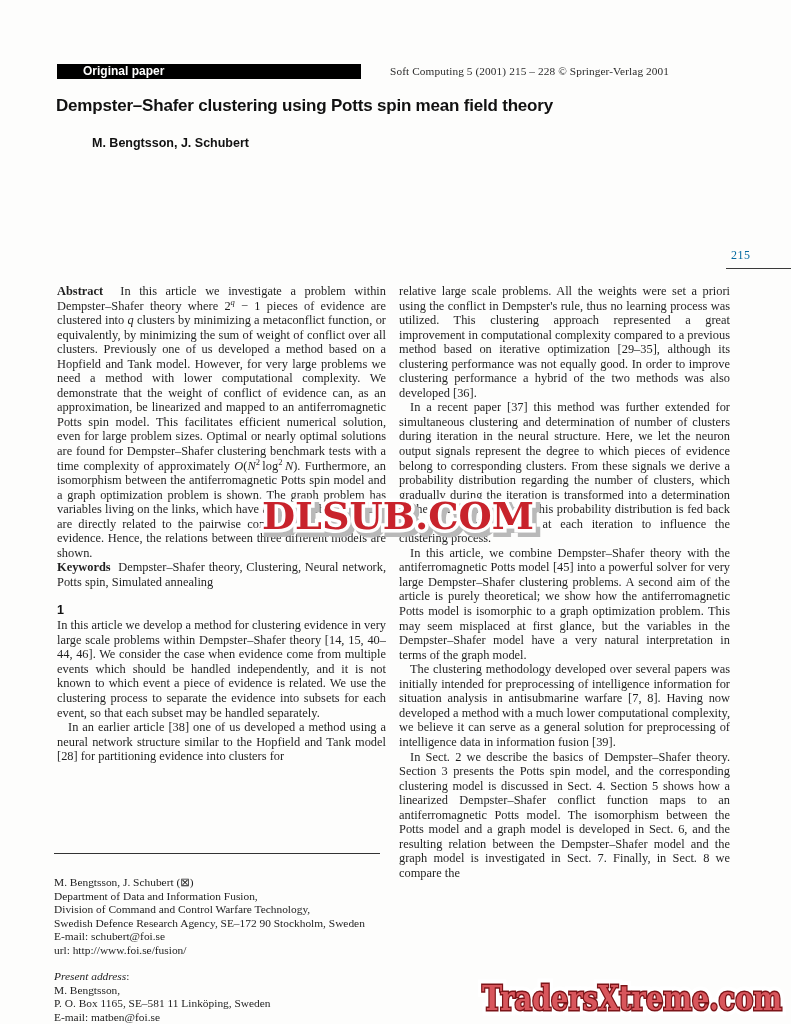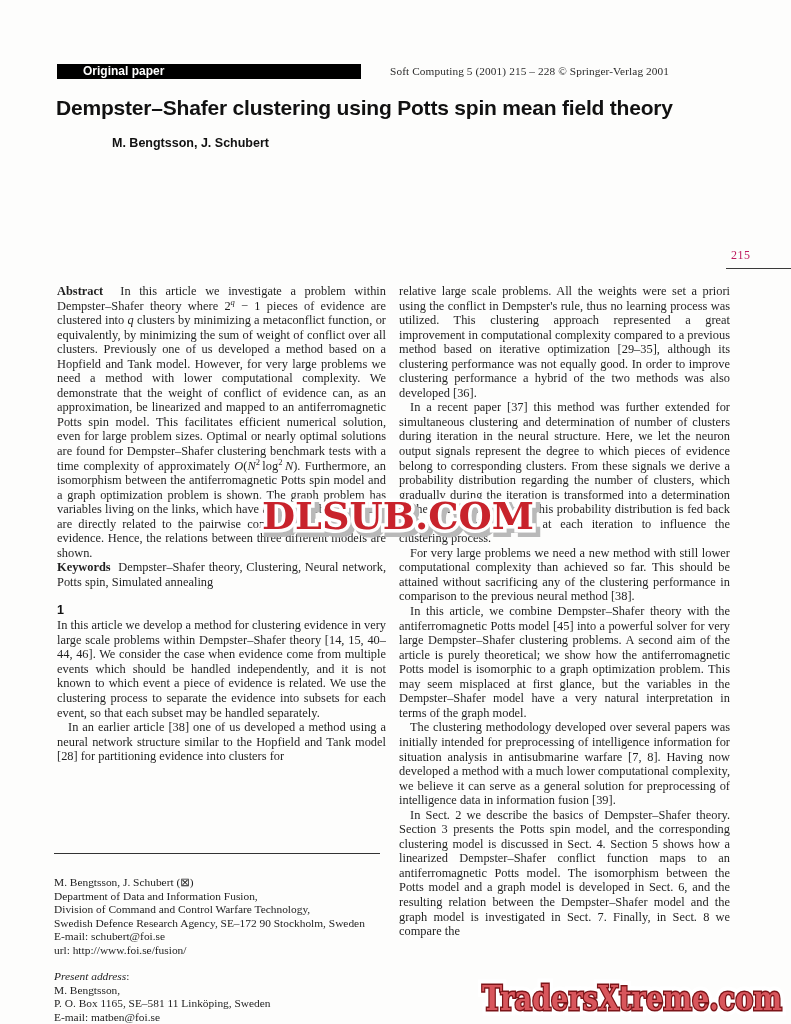--- a/index.html
+++ b/index.html
@@ -20,30 +20,30 @@
     font-weight:bold;font-size:12px;line-height:15px;
     padding-left:26px;
   }
   .journal-line{
     position:absolute;left:390px;top:65px;
     font-size:11.3px;color:#2b2b2b;letter-spacing:.1px;
   }
   .title{
     position:absolute;left:56px;top:96px;width:640px;
     font-family:"Liberation Sans", sans-serif;
-    font-weight:bold;font-size:21px;letter-spacing:-.2px;color:#111;
+    font-weight:bold;font-size:17px;letter-spacing:-.2px;color:#111;
   }
   .authors{
-    position:absolute;left:112px;top:136px;
+    position:absolute;left:92px;top:136px;
     font-family:"Liberation Sans", sans-serif;
     font-weight:bold;font-size:12.5px;color:#111;
   }
   .pageno{
     position:absolute;left:731px;top:248px;
-    font-size:12px;color:#be185d;letter-spacing:.5px;
+    font-size:12px;color:#0369a1;letter-spacing:.5px;
   }
   .pageno-rule{
     position:absolute;left:726px;top:268px;width:65px;height:1px;background:#3a3a3a;
   }
   
   .col{position:absolute;top:272px;font-size:12.4px;line-height:14.55px;margin-top:12px;}
   .col-left{left:57px;width:329px;}
   .col-right{left:399px;width:331px;}
   p.body{margin:0;text-align:justify;}
   p.indent{text-indent:11px;}
@@ -91,21 +91,20 @@
     <div class="sec-head">
       <div>1</div>
     </div>
     <p class="body">In this article we develop a method for clustering evidence in very large scale problems within Dempster–Shafer theory [14, 15, 40–44, 46]. We consider the case when evidence come from multiple events which should be handled independently, and it is not known to which event a piece of evidence is related. We use the clustering process to separate the evidence into subsets for each event, so that each subset may be handled separately.</p>
     <p class="body indent">In an earlier article [38] one of us developed a method using a neural network structure similar to the Hopfield and Tank model [28] for partitioning evidence into clusters for</p>
   </div>
 
   <div class="col col-right">
     <p class="body">relative large scale problems. All the weights were set a priori using the conflict in Dempster's rule, thus no learning process was utilized. This clustering approach represented a great improvement in computational complexity compared to a previous method based on iterative optimization [29–35], although its clustering performance was not equally good. In order to improve clustering performance a hybrid of the two methods was also developed [36].</p>
     <p class="body indent">In a recent paper [37] this method was further extended for simultaneous clustering and determination of number of clusters during iteration in the neural structure. Here, we let the neuron output signals represent the degree to which pieces of evidence belong to corresponding clusters. From these signals we derive a probability distribution regarding the number of clusters, which gradually during the iteration is transformed into a determination of the number of clusters. This probability distribution is fed back into the neural structure at each iteration to influence the clustering process.</p>
-    <p class="body indent">For very large problems we need a new method with still lower computational complexity than achieved so far. This should be attained without sacrificing any of the clustering performance in comparison to the previous neural method [38].</p>
     <p class="body indent">In this article, we combine Dempster–Shafer theory with the antiferromagnetic Potts model [45] into a powerful solver for very large Dempster–Shafer clustering problems. A second aim of the article is purely theoretical; we show how the antiferromagnetic Potts model is isomorphic to a graph optimization problem. This may seem misplaced at first glance, but the variables in the Dempster–Shafer model have a very natural interpretation in terms of the graph model.</p>
     <p class="body indent">The clustering methodology developed over several papers was initially intended for preprocessing of intelligence information for situation analysis in antisubmarine warfare [7, 8]. Having now developed a method with a much lower computational complexity, we believe it can serve as a general solution for preprocessing of intelligence data in information fusion [39].</p>
     <p class="body indent">In Sect. 2 we describe the basics of Dempster–Shafer theory. Section 3 presents the Potts spin model, and the corresponding clustering model is discussed in Sect. 4. Section 5 shows how a linearized Dempster–Shafer conflict function maps to an antiferromagnetic Potts model. The isomorphism between the Potts model and a graph model is developed in Sect. 6, and the resulting relation between the Dempster–Shafer model and the graph model is investigated in Sect. 7. Finally, in Sect. 8 we compare the</p>
   </div>
 
   <div class="footnote">
     <p class="fn-block">M. Bengtsson, J. Schubert (⊠)<br>Department of Data and Information Fusion,<br>Division of Command and Control Warfare Technology,<br>Swedish Defence Research Agency, SE–172 90 Stockholm, Sweden<br>E-mail: schubert@foi.se<br>url: http://www.foi.se/fusion/</p>
     <p class="fn-block"><i>Present address</i>:<br>M. Bengtsson,<br>P. O. Box 1165, SE–581 11 Linköping, Sweden<br>E-mail: matben@foi.se</p>
   </div>
 

